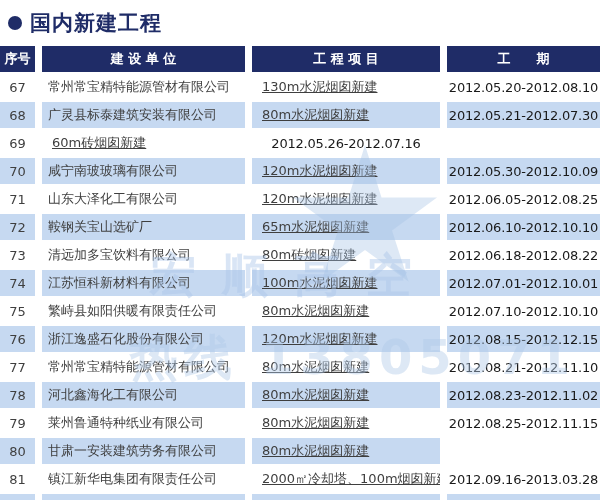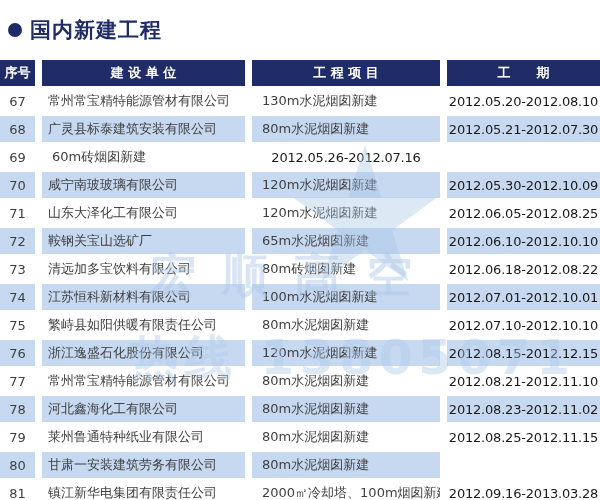--- a/index.html
+++ b/index.html
@@ -7,34 +7,34 @@
     --rowalt:#c6d9f1;
     --text:#3f3f3f;
     --date:#1a1a1a;
   }
   *{margin:0;padding:0;box-sizing:border-box;}
   html,body{width:600px;height:500px;overflow:hidden;background:#ffffff;
     font-family:"DejaVu Sans","Liberation Sans",sans-serif;}
   .page{position:relative;width:600px;height:500px;background:#fff;}
 
   
-  .title-bar{height:60px;display:flex;align-items:center;padding-left:8px;}
+  .title-bar{height:46px;display:flex;align-items:center;padding-left:8px;}
   .bullet{width:14px;height:14px;border-radius:50%;background:var(--navy);
     display:inline-block;margin-right:8px;flex:0 0 auto;}
   .page-title{font-size:21px;font-weight:bold;color:var(--navy);letter-spacing:1px;}
 
   
   .tbl{display:flex;flex-direction:column;row-gap:2px;}
   .trow{display:grid;grid-template-columns:35px 203px 188px 153px;column-gap:7px;}
   .cell{background:#fff;min-height:26px;display:flex;align-items:center;
     font-size:13px;color:var(--text);overflow:hidden;white-space:nowrap;}
   .trow.alt .cell{background:var(--rowalt);}
   .cell.no{justify-content:center;}
   .cell.company{padding-left:6px;}
-  .cell.project{padding-left:10px;}
+  .cell.project{padding-left:10px;text-decoration:underline;}
   .cell.period{justify-content:center;color:var(--date);letter-spacing:-0.2px;}
 
   .trow.head .cell{background:var(--navy);color:#fff;font-weight:bold;
     justify-content:center;min-height:26px;font-size:13px;padding-left:0;}
 
   .trow.partial .cell{min-height:10px;height:10px;}
 
   
   .watermark{position:absolute;left:0;top:0;width:600px;height:364px;
     pointer-events:none;z-index:5;}

